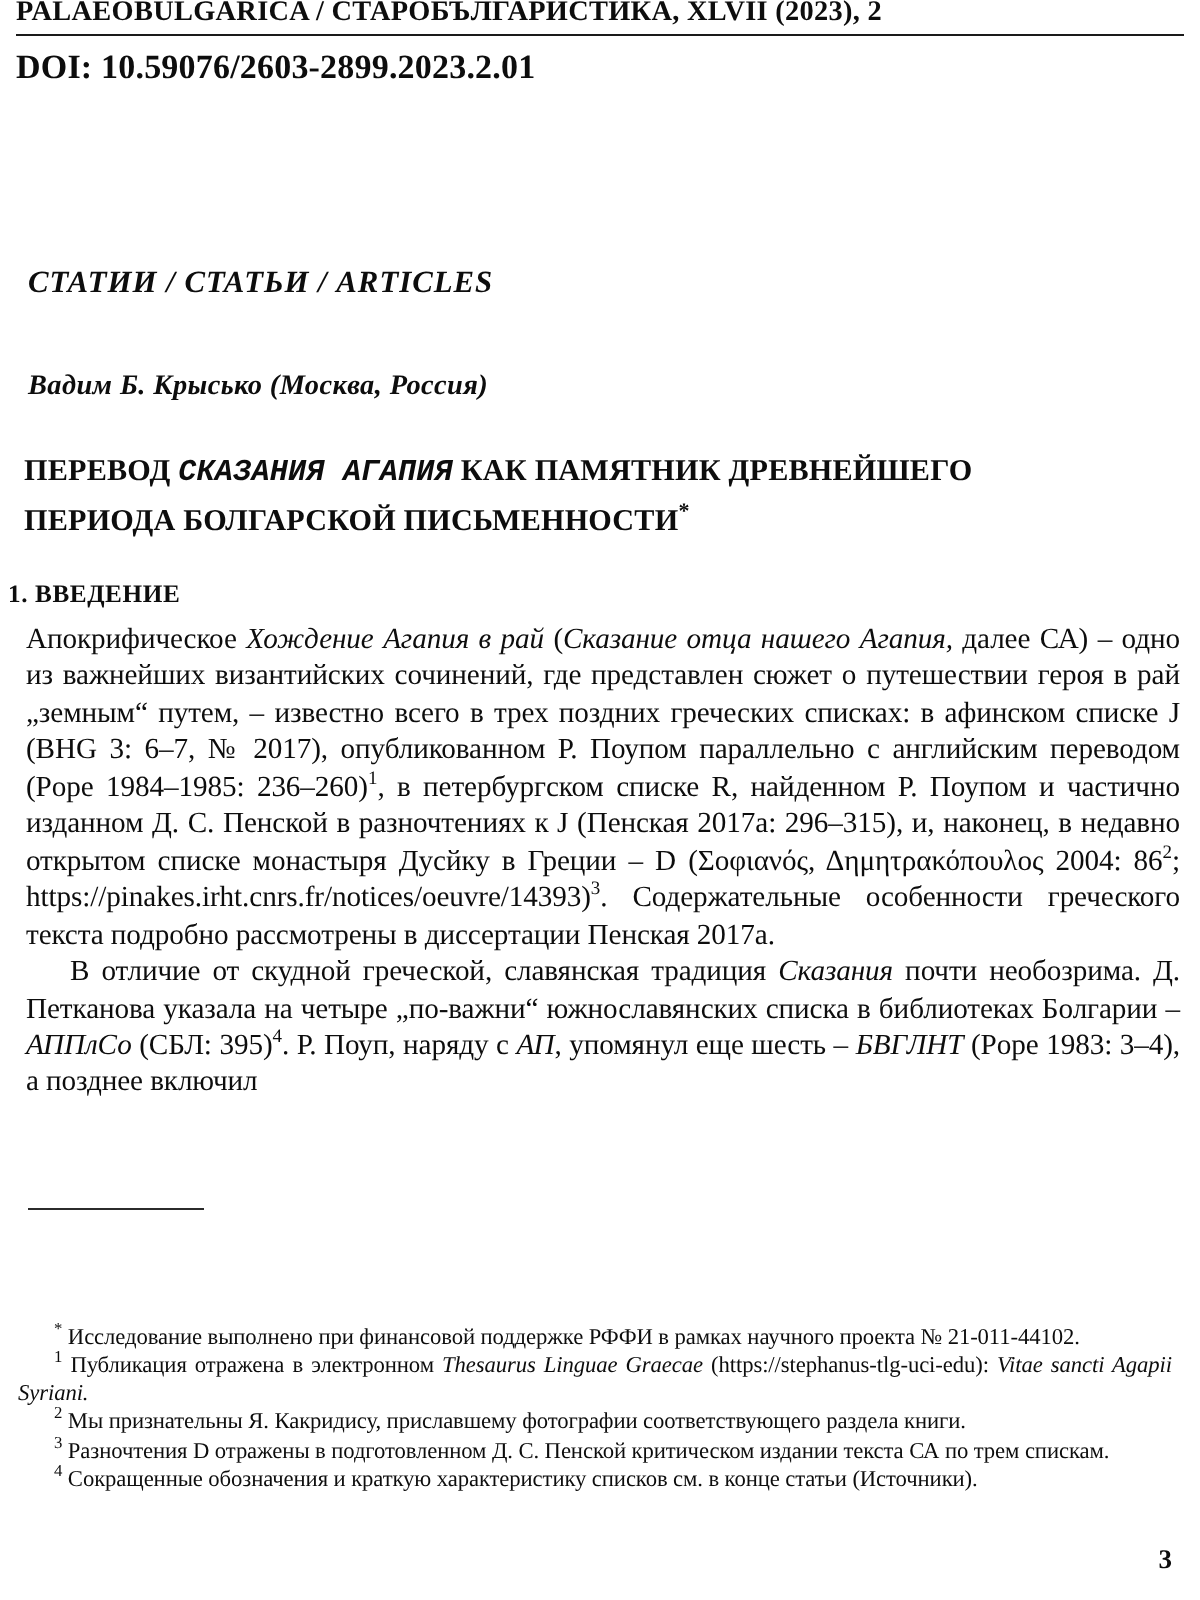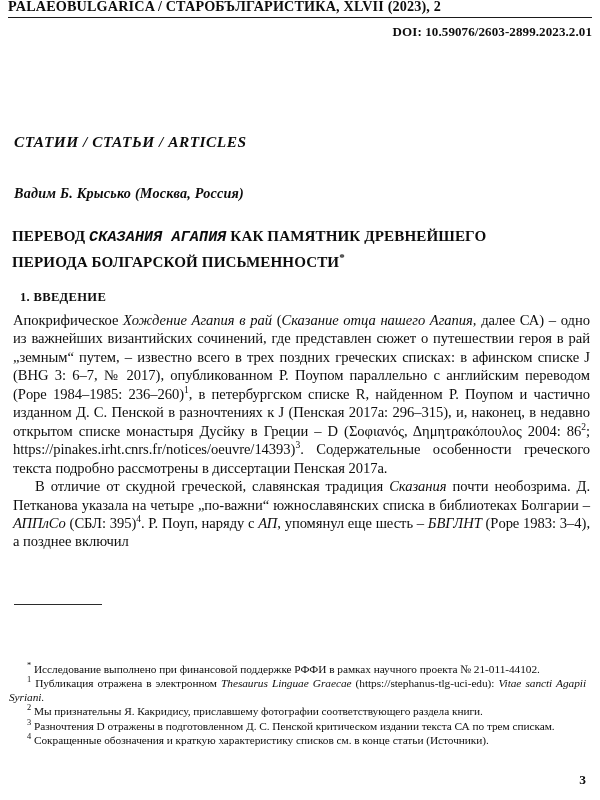--- a/index.html
+++ b/index.html
@@ -37,22 +37,21 @@
     border-bottom: 1.2px solid #1a1a1a;
     padding-bottom: 2px;
     line-height: 17px;
   }
 
   .doi-line {
     position: absolute;
     top: 24px;
     left: 8px;
     width: 584px;
-    text-align: right;
-    font-size: 13px;
+    font-size: 17px;
     font-weight: 700;
     letter-spacing: 0.1px;
   }
 
   
   .kicker {
     position: absolute;
     top: 133px;
     left: 14px;
     font-size: 15.4px;
@@ -92,21 +91,21 @@
   .title-note {
     font-size: 11px;
     vertical-align: super;
     font-weight: 700;
   }
 
   
   .section-head {
     position: absolute;
     top: 290px;
-    left: 20px;
+    left: 4px;
     font-size: 12.6px;
     font-weight: 700;
     letter-spacing: 0.3px;
   }
 
   .body-block {
     position: absolute;
     top: 311px;
     left: 13px;
     width: 577px;

